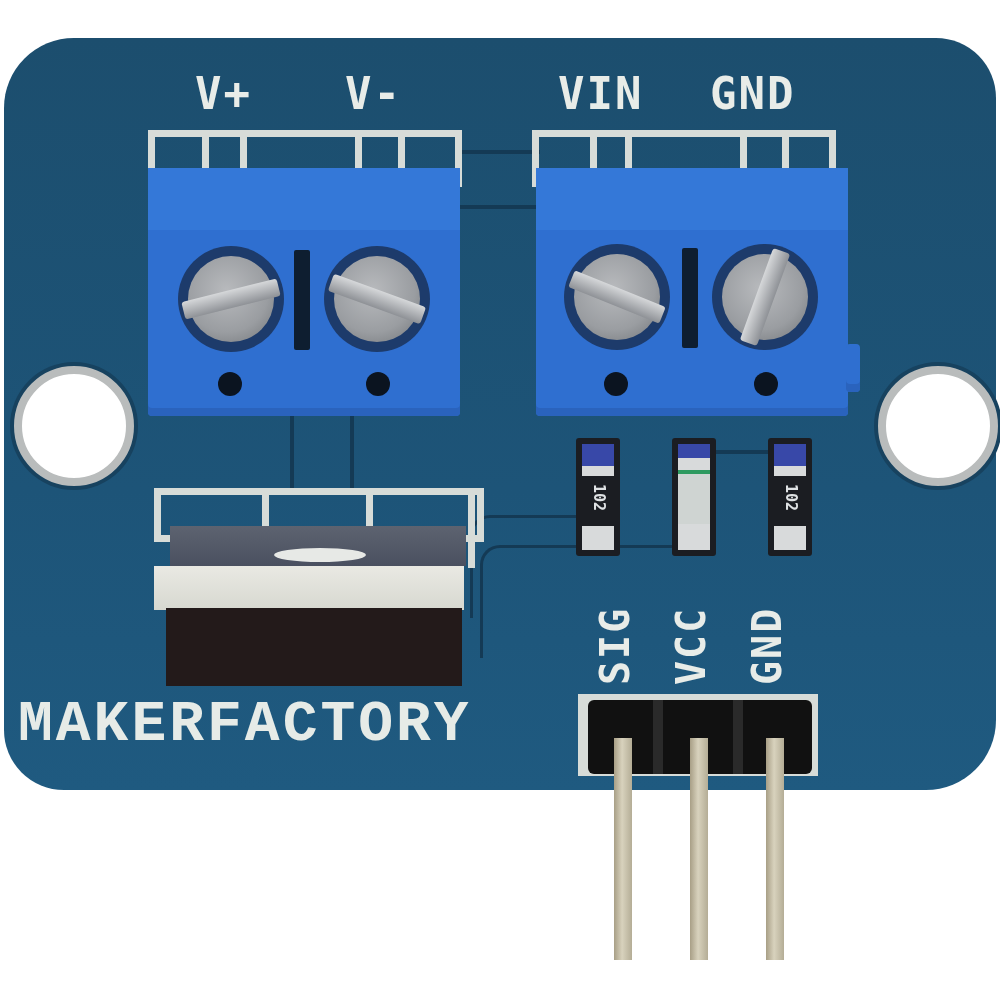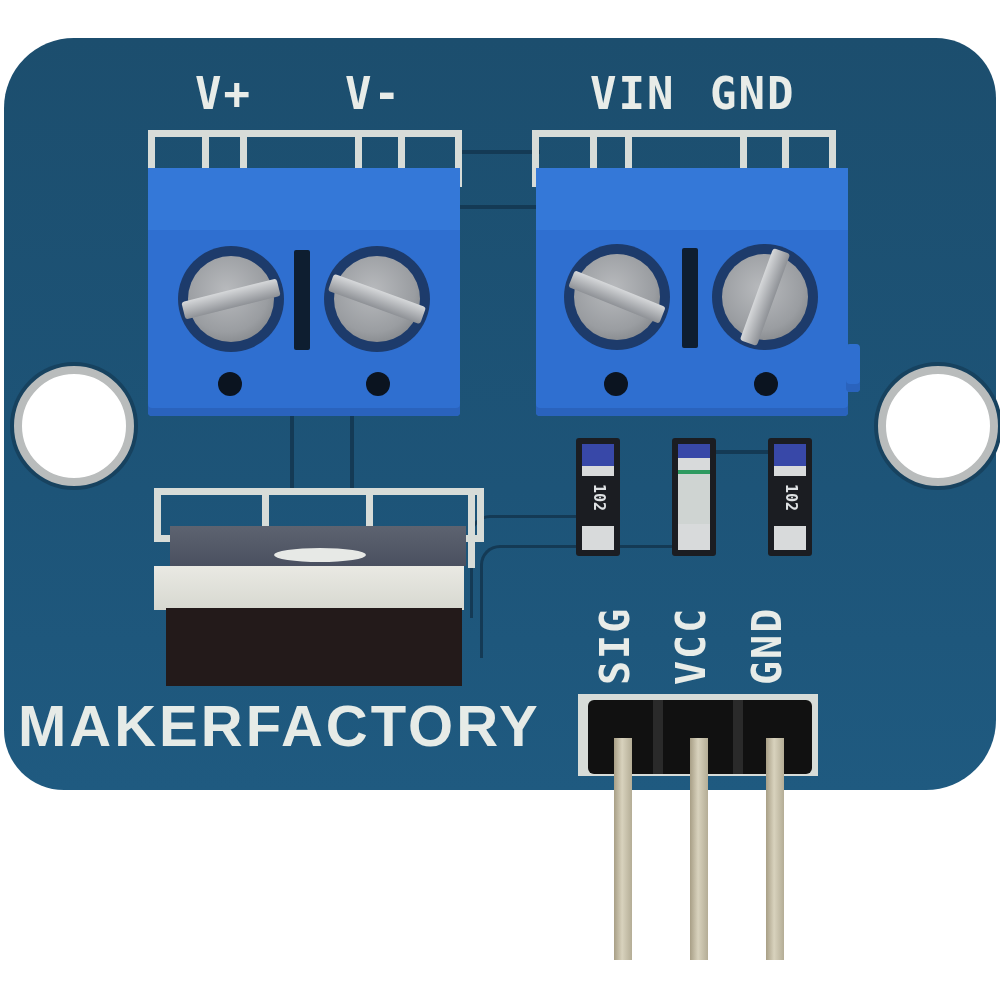--- a/index.html
+++ b/index.html
@@ -32,33 +32,33 @@
   .reg-tab{background:linear-gradient(180deg,#5d6370 0%,#4a5060 100%);}
   .reg-body-top{background:linear-gradient(180deg,#e9e9e3 0%,#d7d8d0 100%);}
   .reg-body{background:#231a1a;}
   .reg-hole{border-radius:50%;background:#e7e9e6;}
   
   .header{background:#111;border-radius:6px;}
   .pin{background:linear-gradient(90deg,#a89f86 0%,#d8d2bd 45%,#b4ad96 100%);}
   .trace{border:3px solid #143a55;}
   .trace-line{background:#143a55;}
   .vlabel{color:#e8ece8;font-weight:bold;font-size:40px;letter-spacing:2px;transform:rotate(-90deg);transform-origin:left top;white-space:nowrap;}
-  .brand{font-family:Liberation Sans, sans-serif;font-size:58px;font-weight:bold;letter-spacing:3px;color:#e6ebe7;}
+  .brand{font-family:Liberation Mono, monospace;font-size:58px;font-weight:bold;letter-spacing:3px;color:#e6ebe7;}
 </style>
 </head>
 <body>
 
 <div class="abs pcb"></div>
 
 <div class="abs mount-hole" style="left:14px;top:366px;width:104px;height:104px;"></div>
 <div class="abs mount-hole" style="left:878px;top:366px;width:104px;height:104px;"></div>
 
 <div class="abs silk silk-top" style="left:195px;">V+</div>
 <div class="abs silk silk-top" style="left:345px;">V-</div>
-<div class="abs silk silk-top" style="left:590px;text-align:right;">VIN</div>
+<div class="abs silk silk-top" style="left:558px;text-align:right;">VIN</div>
 <div class="abs silk silk-top" style="left:710px;">GND</div>
 
 <div class="abs trace-line" style="left:460px;top:150px;width:80px;height:4px;"></div>
 <div class="abs trace-line" style="left:460px;top:205px;width:80px;height:4px;"></div>
 <div class="abs trace-line" style="left:290px;top:410px;width:4px;height:85px;"></div>
 <div class="abs trace-line" style="left:350px;top:410px;width:4px;height:85px;"></div>
 <div class="abs trace" style="left:470px;top:515px;width:110px;height:100px;border-right:none;border-bottom:none;border-radius:20px 0 0 0;"></div>
 <div class="abs trace" style="left:480px;top:545px;width:200px;height:110px;border-right:none;border-bottom:none;border-radius:20px 0 0 0;"></div>
 <div class="abs trace-line" style="left:690px;top:450px;width:90px;height:4px;"></div>
 

